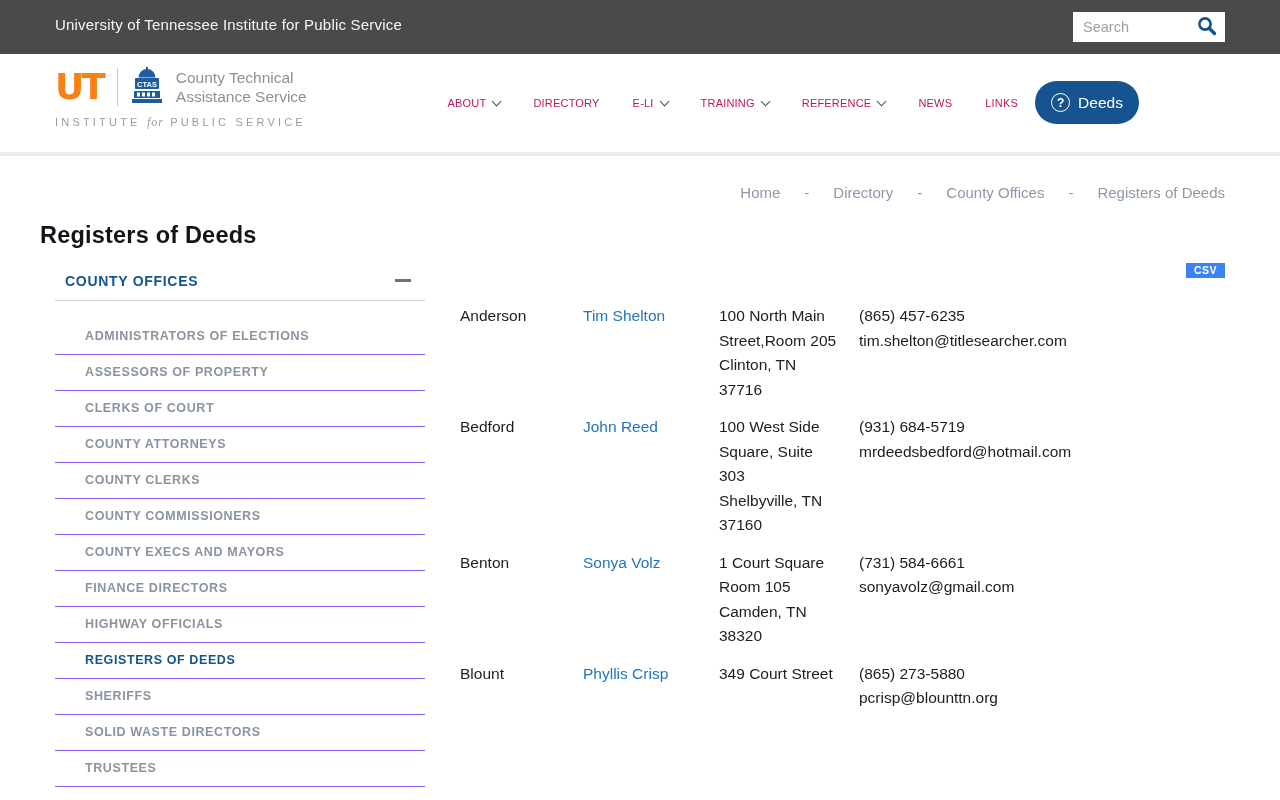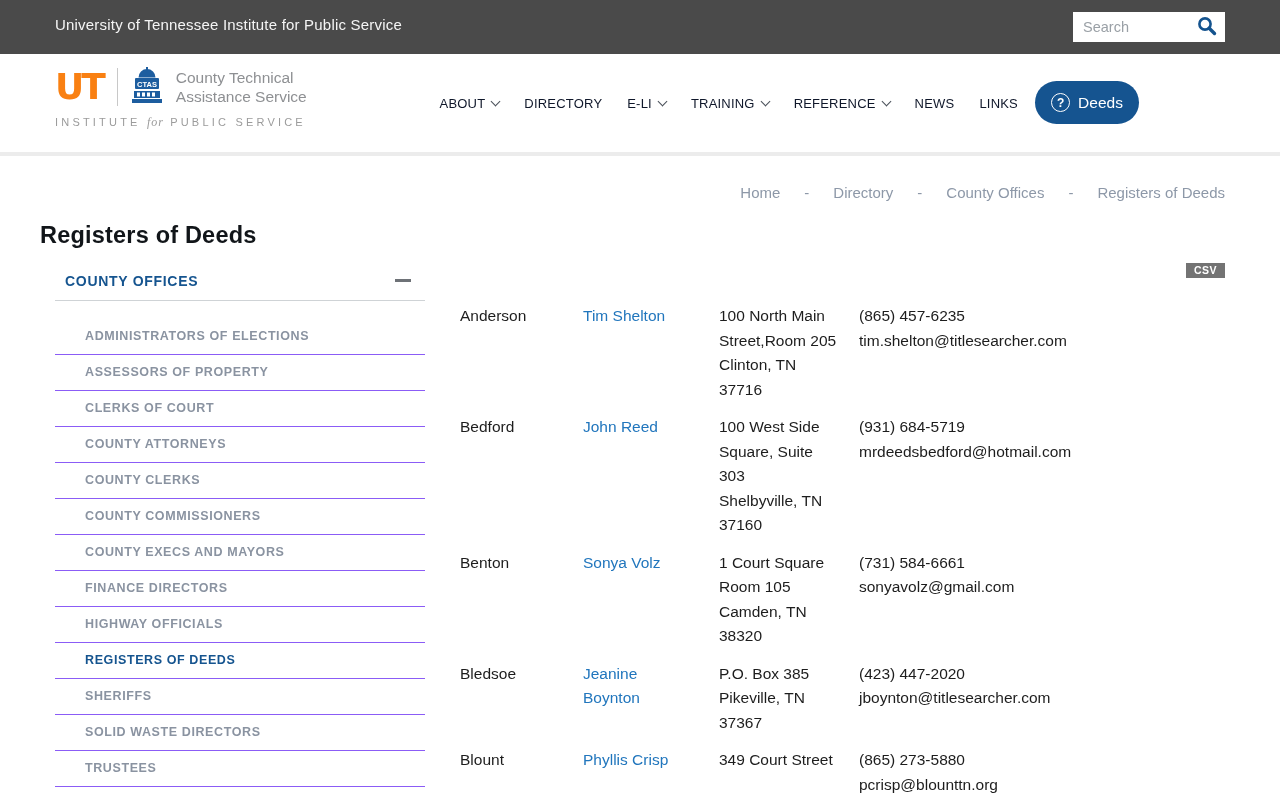--- a/index.html
+++ b/index.html
@@ -26,22 +26,22 @@
   .ut-mark { color:#f98012; font-size:36px; font-weight:800; letter-spacing:-3px; line-height:1;
              font-family:"DejaVu Sans", sans-serif; padding-right:8px; }
   .logo-divider { width:1px; height:38px; background:#c8c8c8; margin:0 12px 0 6px; }
   .org-name { margin-left:12px; font-size:15.5px; line-height:19px; color:#8e9093; font-weight:500; }
   .institute-line { margin-top:7px; font-size:11px; letter-spacing:3.2px; color:#9b9b9b;
                     font-weight:500; white-space:nowrap; }
   .institute-line .for { font-family:"Liberation Serif", serif; font-style:italic;
                          letter-spacing:1px; text-transform:lowercase; font-size:12px; }
 
   .nav { position:absolute; right:262px; top:0; height:98px; display:flex; align-items:center; gap:25px; }
-  .nav-item { font-size:13px; color:#0f172a; font-weight:500; letter-spacing:.2px;
-              cursor:pointer; display:flex; align-items:center; white-space:nowrap; }
+  .nav-item { font-size:11px; color:#be185d; font-weight:500; letter-spacing:.2px;
+              cursor:pointer; display:flex; align-items:center; white-space:nowrap;margin-left:8px; }
   .chev { width:7px; height:7px; border-right:1.8px solid #4a515a; border-bottom:1.8px solid #4a515a;
           transform:rotate(45deg); margin-left:7px; margin-top:-4px; }
 
   .help-btn { position:absolute; right:141px; top:27px; width:104px; height:43px; border-radius:22px;
               background:#155490; color:#fff; border:none; font-size:15.5px; display:flex;
               align-items:center; justify-content:center; gap:8px; cursor:pointer;
               font-family:"Liberation Sans", sans-serif; }
   .q-icon { width:19px; height:19px; border:1.6px solid #fff; border-radius:50%; font-size:12px;
             display:flex; align-items:center; justify-content:center; font-weight:600; }
 
@@ -61,21 +61,21 @@
   .sidebar { position:absolute; left:55px; top:266px; width:370px; }
   .acc-header { position:relative; padding:6px 10px 10px; border-bottom:1px solid #cfd3d6; cursor:pointer; }
   .acc-label { color:#15548f; font-size:14px; font-weight:700; letter-spacing:.7px; }
   .minus-icon { position:absolute; right:14px; top:13px; width:16px; height:2.5px; background:#6e7277; }
   .sidebar-list { list-style:none; padding-top:18px; }
   .sidebar-item { padding:10px 0 10px 30px; border-bottom:1px solid #8b5cf6; font-size:12.5px;
                   line-height:15px; font-weight:700; letter-spacing:.6px; color:#8a93a1; cursor:pointer; }
   .sidebar-item.active { color:#15548f; }
 
   
-  .csv-badge { position:absolute; top:263px; right:55px; background:#737373; color:#fff;
+  .csv-badge { position:absolute; top:263px; right:55px; background:#3b82f6; color:#fff;
                font-size:10.5px; font-weight:700; letter-spacing:.5px; padding:1px 8px 2px;
                cursor:pointer; }
   .directory { position:absolute; left:460px; top:292px; width:690px;margin-top:12px; }
   .dir-row { display:grid; grid-template-columns:123px 136px 140px 1fr; margin-bottom:13px;
              font-size:15.5px; line-height:24.5px; color:#1d1d1d; }
   .cell-name a, .cell-name { color:#2176bd; padding-right:40px; cursor:pointer; text-decoration:none; }
   .cell-addr { padding-right:22px; }
   .line { display:block; }
 </style>
 </head>
@@ -234,32 +234,20 @@
     <div class="cell-addr">
       <span class="line">1 Court Square Room 105</span>
       <span class="line">Camden, TN 38320</span>
     </div>
     <div class="cell-contact">
       <span class="line">(731) 584-6661</span>
       <span class="line">sonyavolz@gmail.com</span>
     </div>
   </div>
 
-  <div class="dir-row">
-    <div class="cell-county">Bledsoe</div>
-    <div class="cell-name">Jeanine Boynton</div>
-    <div class="cell-addr">
-      <span class="line">P.O. Box 385</span>
-      <span class="line">Pikeville, TN 37367</span>
-    </div>
-    <div class="cell-contact">
-      <span class="line">(423) 447-2020</span>
-      <span class="line">jboynton@titlesearcher.com</span>
-    </div>
-  </div>
 
   <div class="dir-row">
     <div class="cell-county">Blount</div>
     <div class="cell-name">Phyllis Crisp</div>
     <div class="cell-addr">
       <span class="line">349 Court Street</span>
       <span class="line"></span>
     </div>
     <div class="cell-contact">
       <span class="line">(865) 273-5880</span>

